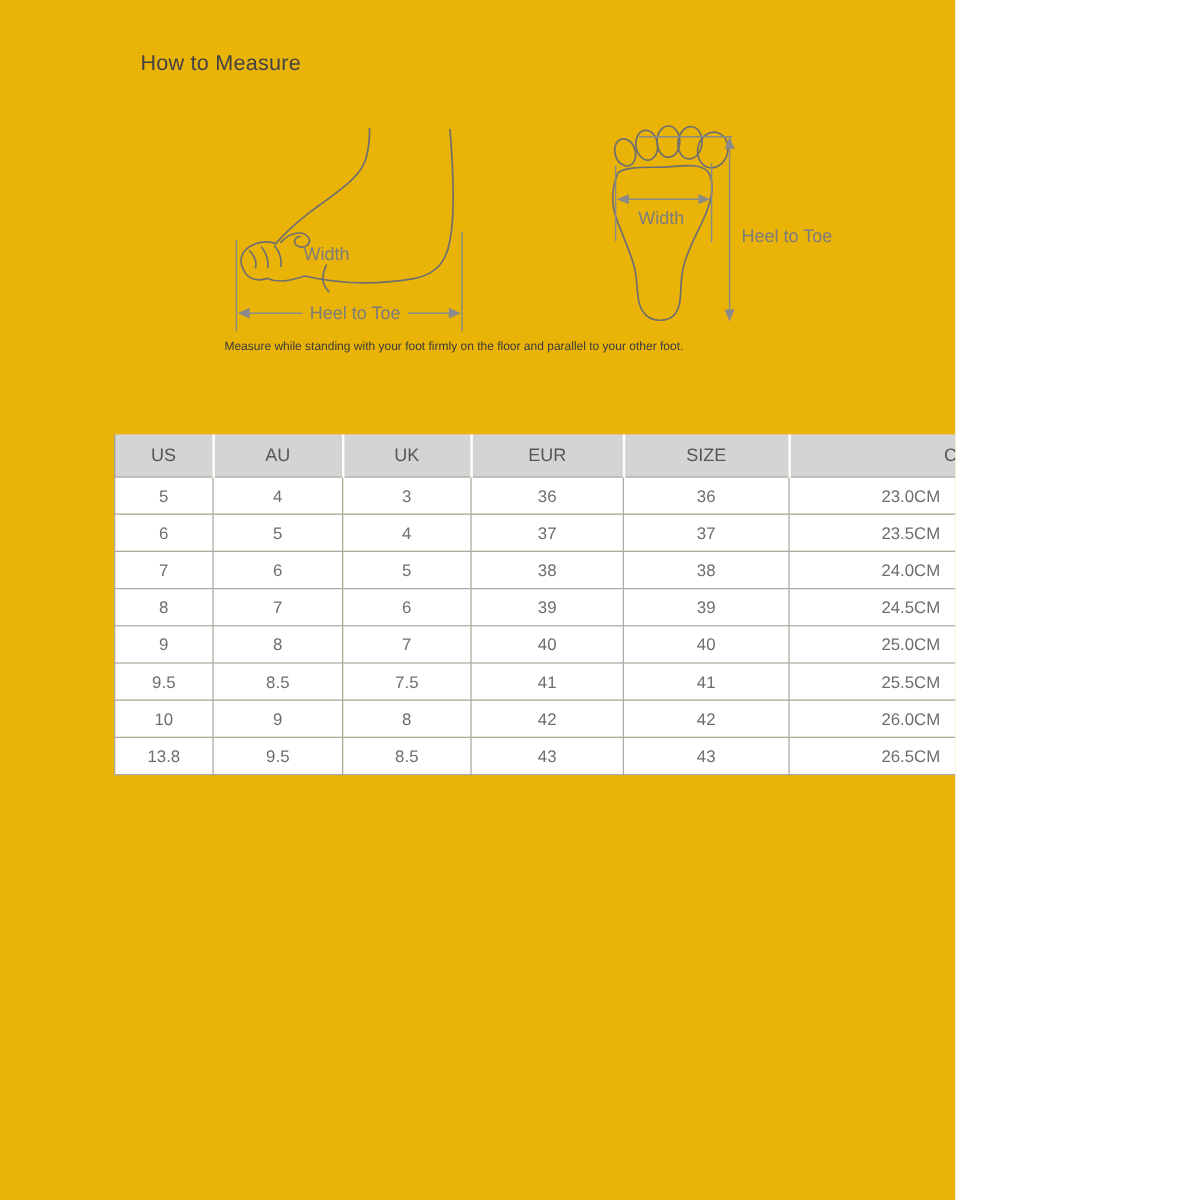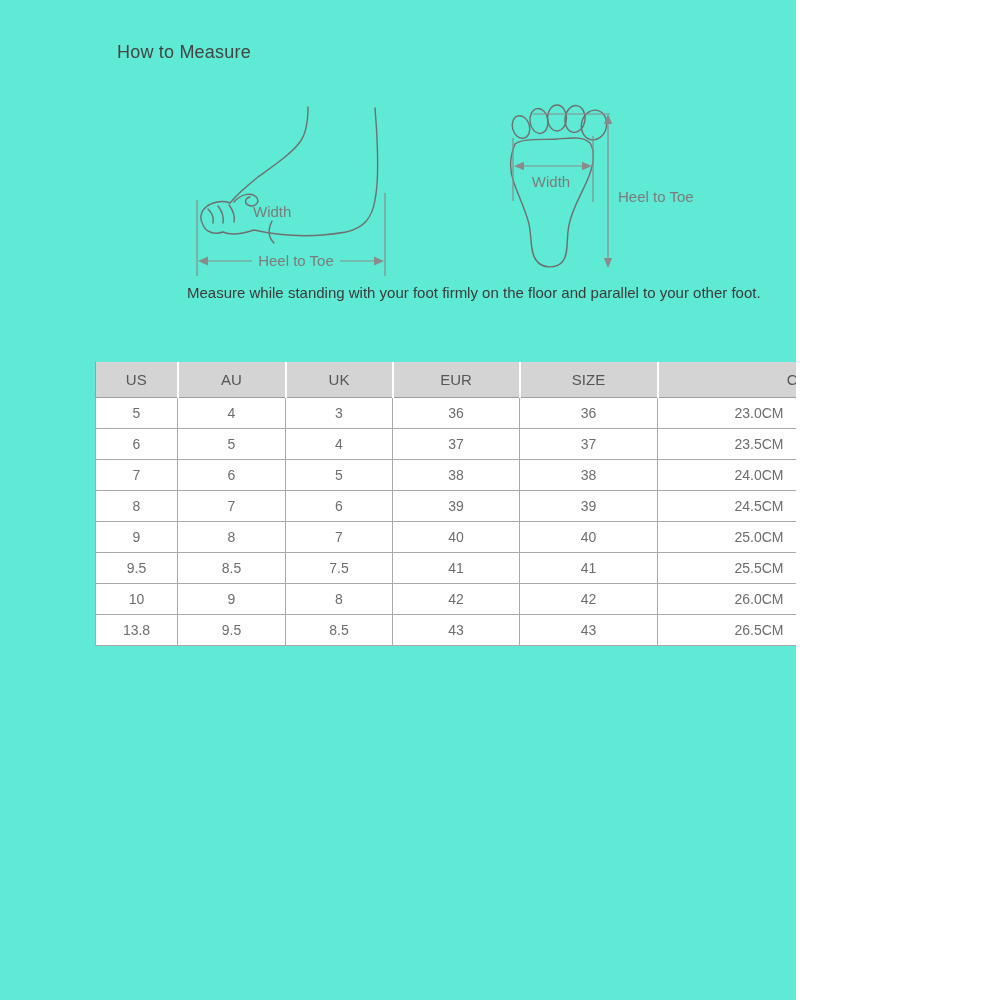--- a/index.html
+++ b/index.html
@@ -5,21 +5,21 @@
   * { margin: 0; padding: 0; box-sizing: border-box; }
   html, body { background: #ffffff; }
   body {
     font-family: "Liberation Sans", sans-serif;
     color: #4a4a4a;
   }
   .canvas {
     position: relative;
     width: 796px;
     height: 1000px;
-    background: #5eead4;
+    background: #eab308;
     overflow: hidden;
     text-decoration: underline;
   }
 
   
   .page-title {
     position: absolute;
     left: 117px;
     top: 42px;
     font-size: 18px;
@@ -55,21 +55,21 @@
   svg text {
     font-family: "Liberation Sans", sans-serif;
     font-size: 15px;
     fill: #7c7c7c;
   }
 
   .measure-caption {
     position: absolute;
     left: 187px;
     top: 284px;
-    font-size: 15px;
+    font-size: 10px;
     color: #3b3b3b;
     white-space: nowrap;
   }
 
   
   table.size-chart {
     position: absolute;
     left: 95px;
     top: 362px;
     width: 765px;

